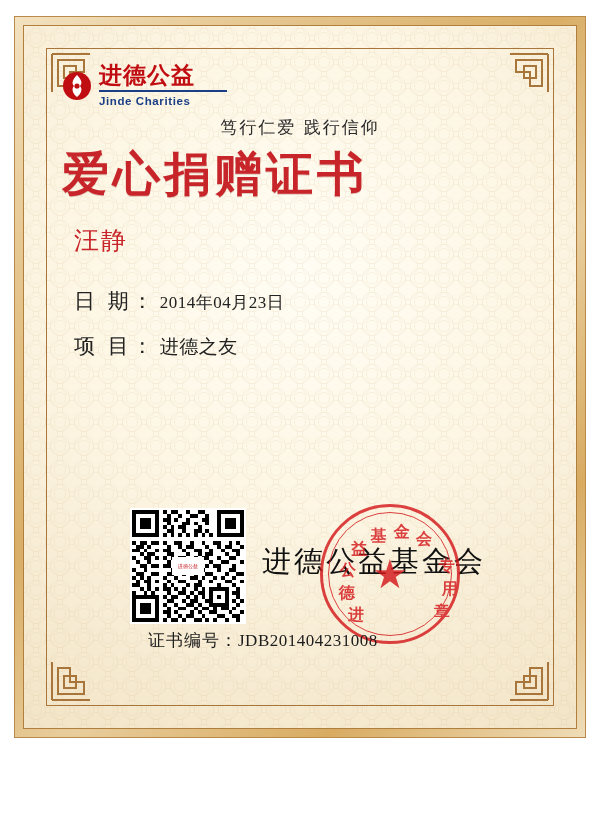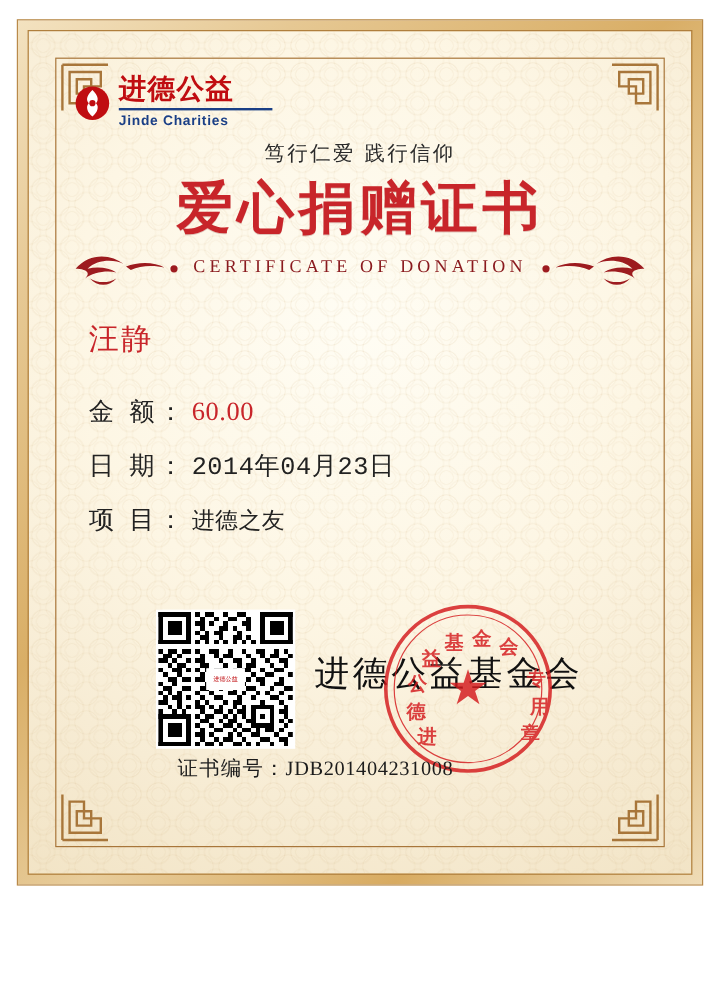--- a/index.html
+++ b/index.html
@@ -142,21 +142,20 @@
   
   .motto {
     text-align: center;
     margin-top: 4px;
     font-family: "DejaVu Sans", "Liberation Sans", sans-serif;
     font-size: 17px;
     color: #2a2a2a;
     letter-spacing: 2px;
   }
   .main-title {
-    text-align: center;
     margin-top: 10px;
     font-family: "DejaVu Sans", "Liberation Sans", sans-serif;
     font-size: 47px;
     font-weight: bold;
     color: #c8252a;
     letter-spacing: 4px;
     line-height: 1.05;
     text-shadow: 0 1px 0 rgba(120,20,20,0.22);
   }
   .sub-title-row {
@@ -209,22 +208,22 @@
     color: #222;
     margin-left: 4px;
     letter-spacing: 0.5px;
   }
   .field-value.amount {
     color: #c8252a;
     font-family: "Liberation Serif", serif;
     font-size: 22px;
   }
   .field-value.date {
-    font-family: Liberation Mono, monospace;
-    font-size: 21px;
+    font-family: Liberation Serif, serif;
+    font-size: 17px;
   }
   .field-value.project {
     font-size: 19px;
   }
 
   
   .body-text {
     margin-top: 20px;
     margin-left: 10px;
     margin-right: 8px;
@@ -409,51 +408,24 @@
             <div class="logo-cn">进德公益</div>
             <div class="logo-rule"></div>
             <div class="logo-en">Jinde Charities</div>
           </div>
         </div>
 
         <div class="motto">笃行仁爱  践行信仰</div>
 
         <div class="main-title">爱心捐赠证书</div>
 
-        <div class="sub-title-row">
-          <div class="flourish left">
-            <svg width="96" height="34" viewBox="0 0 96 34">
-              <g fill="#9d1b1f">
-                <path d="M4 18 C16 4 34 6 44 14 C36 10 22 10 14 18 C22 16 32 17 38 21 C30 19 18 21 12 26 C18 20 10 18 4 18 Z"></path>
-                <path d="M46 16 C56 12 70 12 78 17 C70 15 58 15 50 19 Z"></path>
-                <circle cx="86" cy="18" r="3"></circle>
-                <path d="M16 26 C22 30 32 30 38 26 C32 33 22 33 16 26 Z"></path>
-              </g>
-            </svg>
-          </div>
-          <div class="sub-title">CERTIFICATE OF DONATION</div>
-          <div class="flourish right">
-            <svg width="96" height="34" viewBox="0 0 96 34">
-              <g fill="#9d1b1f">
-                <path d="M4 18 C16 4 34 6 44 14 C36 10 22 10 14 18 C22 16 32 17 38 21 C30 19 18 21 12 26 C18 20 10 18 4 18 Z"></path>
-                <path d="M46 16 C56 12 70 12 78 17 C70 15 58 15 50 19 Z"></path>
-                <circle cx="86" cy="18" r="3"></circle>
-                <path d="M16 26 C22 30 32 30 38 26 C32 33 22 33 16 26 Z"></path>
-              </g>
-            </svg>
-          </div>
-        </div>
 
         <div class="recipient">汪静</div>
 
         <div class="fields">
-          <div class="field-row">
-            <span class="field-label">金 额：</span>
-            <span class="field-value amount">60.00</span>
-          </div>
           <div class="field-row">
             <span class="field-label">日 期：</span>
             <span class="field-value date">2014年04月23日</span>
           </div>
           <div class="field-row">
             <span class="field-label">项 目：</span>
             <span class="field-value project">进德之友</span>
           </div>
         </div>
 

